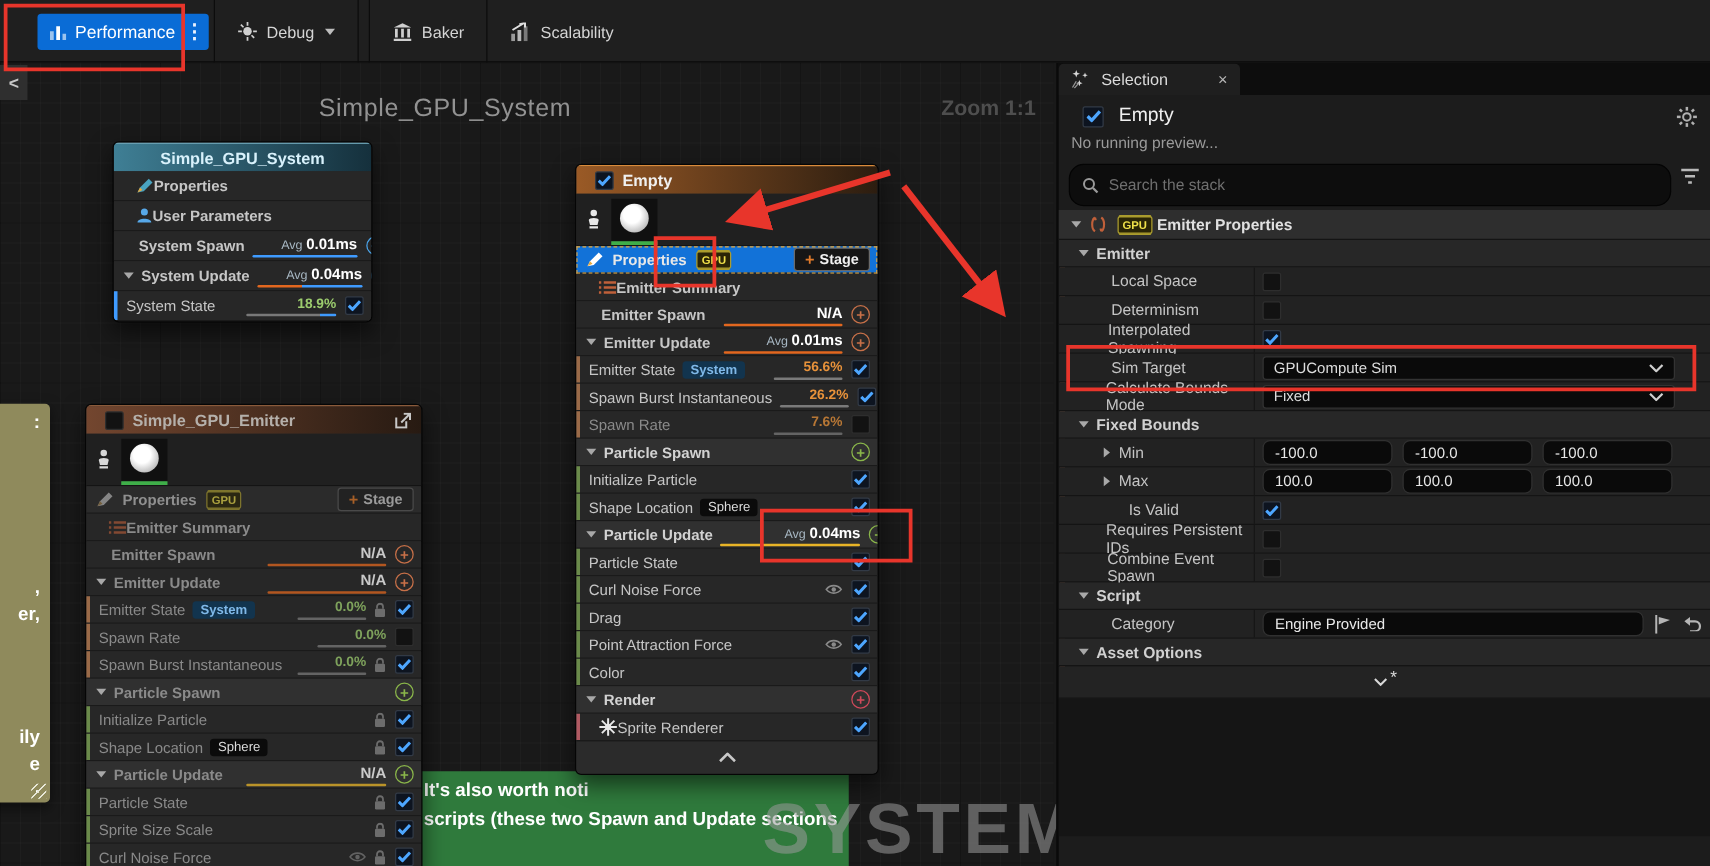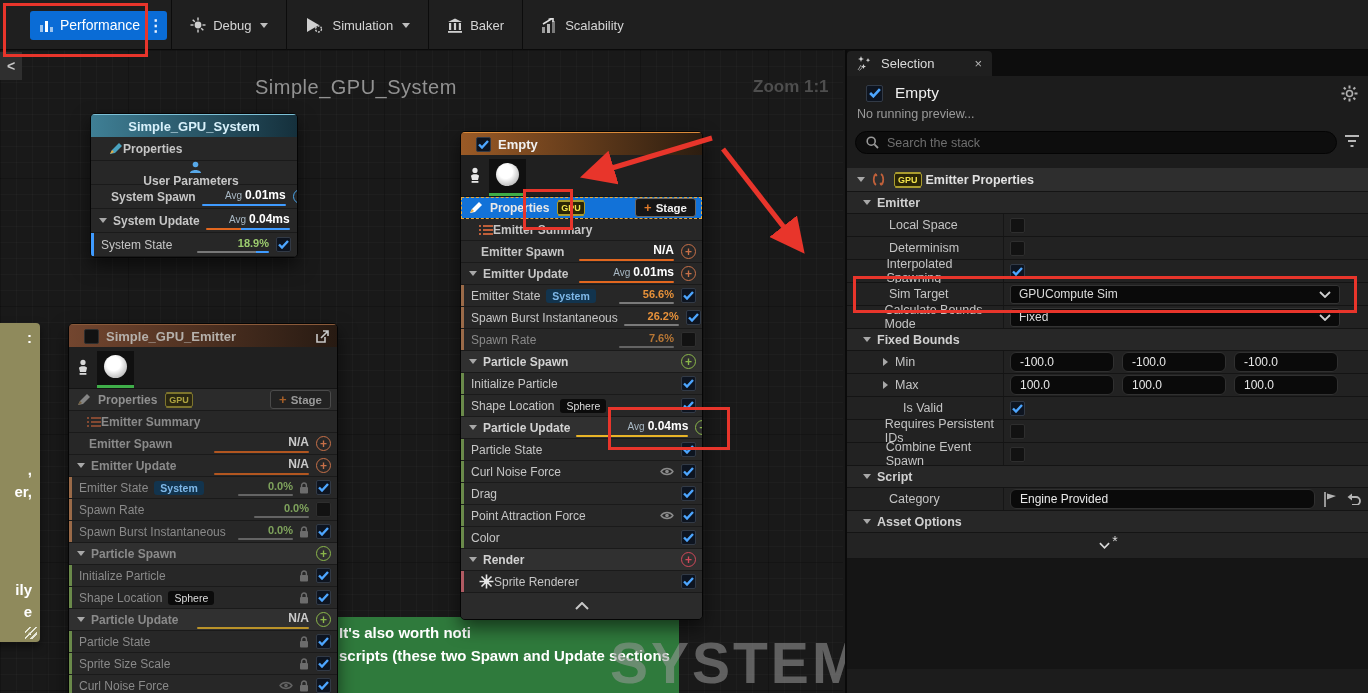--- a/index.html
+++ b/index.html
@@ -102,21 +102,21 @@
   .expander { height:26px; background:#2b2b2b; display:flex; align-items:center; justify-content:center; }
 
   
   .rpanel { position:absolute; left:845px; top:50px; width:523px; height:643px; background:#1c1c1c; z-index:3; border-left:2px solid #0a0a0a; }
   .tabstrip { position:absolute; left:0; top:0; width:523px; height:26px; background:#0d0d0d; }
   .tab { position:absolute; left:0; top:1px; width:145px; height:25px; background:#1f1f1f; border-radius:4px 4px 0 0; display:flex; align-items:center; gap:8px; padding:0 10px; color:#dadada; font-size:13px; }
   .tab-close { margin-left:auto; color:#b5b5b5; font-size:13px; }
   .sel-head { position:absolute; left:0; top:30px; width:523px; height:26px; display:flex; align-items:center; padding:0 12px; gap:12px; }
   .sel-title { color:#f0f0f0; font-size:15.5px; }
   .sel-sub { position:absolute; left:10px; top:57px; color:#9a9a9a; font-size:12.5px; }
-  .search { position:absolute; left:8px; top:81px; width:482px; height:23px; background:#0d0d0d; border:1px solid #040404; border-radius:12px; display:flex; align-items:center; gap:8px; padding:0 10px; }
+  .search { position:absolute; left:8px; top:81px; width:482px; height:34px; background:#0d0d0d; border:1px solid #040404; border-radius:12px; display:flex; align-items:center; gap:8px; padding:0 10px; }
   .search input { background:transparent; border:none; outline:none; color:#d0d0d0; font-size:12.5px; width:100%; font-family:"Liberation Sans",sans-serif; }
   .search input::placeholder { color:#6f6f6f; }
   .filter-ic { position:absolute; right:8px; top:84px; }
 
   .pp { position:absolute; left:0; top:118px; width:523px; }
   .cat-strip { position:absolute; left:1px; top:0; width:4px; background:#8a5a40; }
   .prow { display:flex; align-items:center; border-bottom:1px solid #141414; background:#222222; position:relative; }
   .prow.main { background:#2e2e2e; height:24px; font-weight:bold; color:#e0e0e0; font-size:12.5px; }
   .prow.sub { background:#272727; height:22px; font-weight:bold; color:#d0d0d0; font-size:12.5px; }
   .prow.item { height:23px; color:#c4c4c4; font-size:12.5px; }
@@ -162,30 +162,20 @@
                 <line x1="12.5" y1="8" x2="15.5" y2="8"></line>
                 <line x1="2.7" y1="2.7" x2="4.8" y2="4.8"></line>
                 <line x1="11.2" y1="11.2" x2="13.3" y2="13.3"></line>
               </g>
             </svg>
         </span>
         <span>Debug</span>
         <span class="caret"></span>
       </div>
       <div class="tb-div"></div>
-      <div class="tb-btn">
-        <span class="icon">
-          <svg width="20" height="16" viewBox="0 0 20 16">
-              <path d="M2 1 L14 8 L2 15 Z" fill="#cfcfcf"></path>
-              <circle cx="13.5" cy="12" r="3" fill="none" stroke="#cfcfcf" stroke-width="1.3" stroke-dasharray="2 1.2"></circle>
-            </svg>
-        </span>
-        <span>Simulation</span>
-        <span class="caret"></span>
-      </div>
       <div class="tb-div"></div>
       <div class="tb-btn">
         <span class="icon">
           <svg width="16" height="15" viewBox="0 0 16 15">
               <path d="M1 4 L8 0.5 L15 4 Z" fill="#cfcfcf"></path>
               <rect x="2" y="5" width="2.2" height="7" fill="#cfcfcf"></rect>
               <rect x="6.9" y="5" width="2.2" height="7" fill="#cfcfcf"></rect>
               <rect x="11.8" y="5" width="2.2" height="7" fill="#cfcfcf"></rect>
               <rect x="1" y="13" width="14" height="1.8" fill="#cfcfcf"></rect>
             </svg>
@@ -240,21 +230,21 @@
             <span class="ind-s"></span>
             <span class="icon mi ">
               <svg width="14" height="13" viewBox="0 0 14 13">
                 <path d="M1 12 L3 8 L10 1 L13 4 L6 11 Z" fill="#4aa3c0"></path>
                 <path d="M1 12 L3 8 L5 10 Z" fill="#e8a93c"></path>
               </svg>
             </span>
             <span class="lbl" style="font-weight: bold;">Properties</span>
             <span class="sp"></span>
           </div>
-          <div class="nrow" style="height: 24px; flex-direction: column;">
+          <div class="nrow" style="height: 24px;">
             <span class="ind-s"></span>
             <span class="icon mi ">
               <svg width="13" height="13" viewBox="0 0 13 13">
                 <circle cx="6.5" cy="3.5" r="2.8" fill="#57a8e8"></circle>
                 <path d="M1 12 C1 8 12 8 12 12 Z" fill="#57a8e8"></path>
               </svg>
             </span>
             <span class="lbl" style="font-weight: bold;">User Parameters</span>
             <span class="sp"></span>
           </div>

